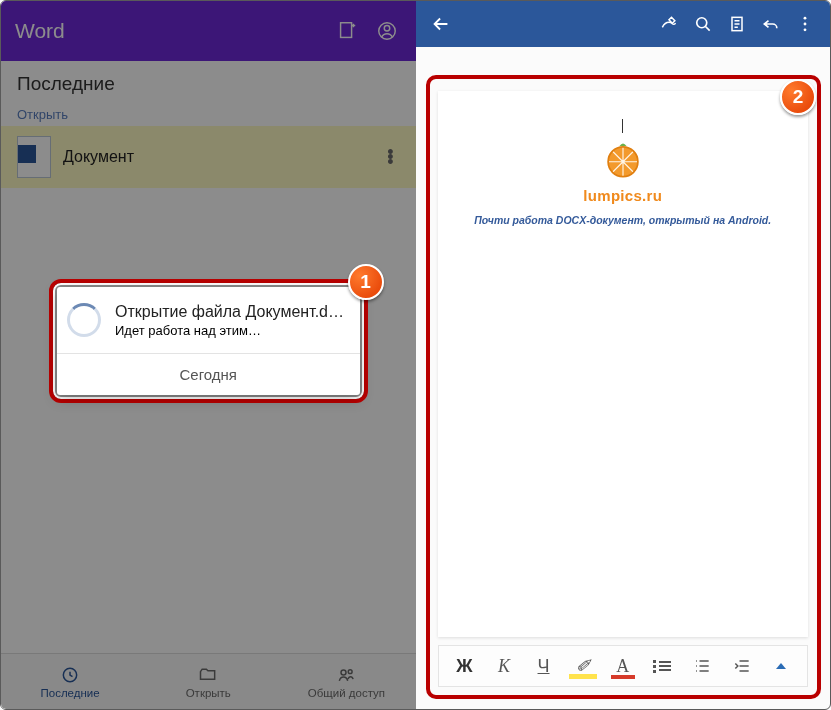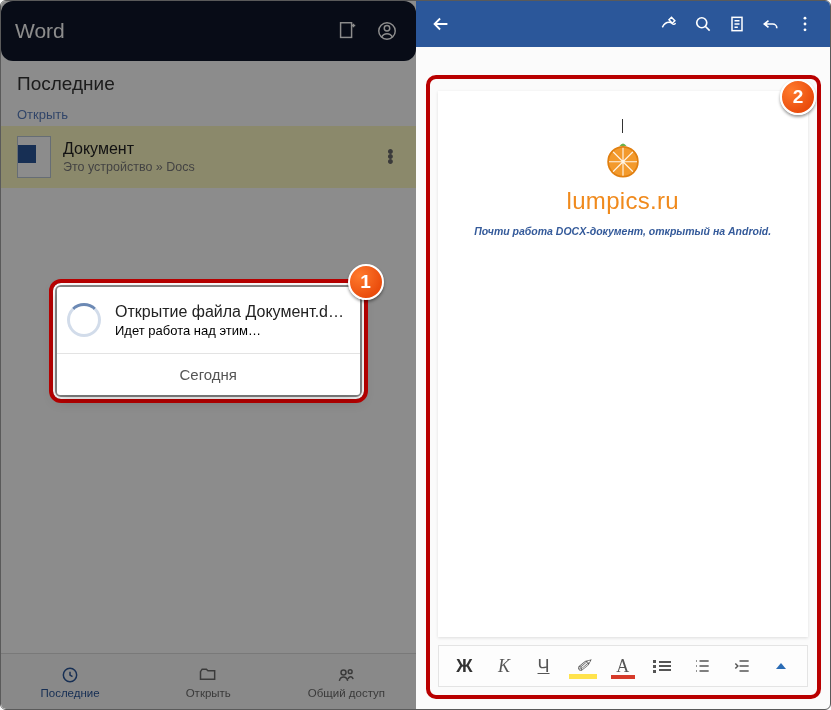--- a/index.html
+++ b/index.html
@@ -22,27 +22,26 @@
     height: 100%;
     position: relative;
   }
   .left-dim {
     position: absolute; inset: 0;
     background: rgba(0,0,0,0.45);
     z-index: 3;
     pointer-events: none;
   }
   .l-header {
-    background: #0f172a;
+    background: #6d28d9;
     height: 60px;
     display: flex;
     align-items: center;
     padding: 0 14px;
     color: #fff;
-    border-radius: 12px;
   }
   .l-title { font-size: 21px; font-weight: 400; flex: 1; }
   .l-hicon { width: 30px; height: 30px; display: flex; align-items: center; justify-content: center; margin-left: 10px; }
   .l-sub {
     padding: 12px 16px 6px;
     font-size: 19px;
     color: #333;
     background: #fff;
   }
   .l-day {
@@ -203,22 +202,22 @@
     background:#333;
     margin: 0 auto 6px;
   }
   .orange-icon {
     width: 42px; height: 42px;
     margin: 0 auto 6px;
   }
   .orange-icon svg { width:42px; height:42px; }
   .brand {
     color: #f08a1d;
-    font-size: 24px;
-    font-weight:400;
+    font-size: 15px;
+    font-weight:700;
     letter-spacing: .3px;
   }
   .caption {
     margin-top: 10px;
     color: #345a9a;
     font-size: 10.5px;
     font-style: italic;
     font-weight:600;
   }
   .fmt-bar {
@@ -287,21 +286,20 @@
             <path d="M6 19c1.3-2.7 4-4 6-4s4.7 1.3 6 4"></path>
         </svg>
       </div>
     </div>
     <div class="l-sub">Последние</div>
     <div class="l-day">Открыть</div>
     <div class="l-doc">
       <div class="doc-icon"></div>
       <div class="doc-text">
         <div class="doc-name">Документ</div>
-        <div class="doc-path">Это устройство » Docs</div>
       </div>
       <div class="dots">
           <span>•</span>
           <span>•</span>
           <span>•</span>
         </div>
     </div>
     <div class="l-body-fill"></div>
     <div class="l-bottom">
       <div class="l-tab active">

